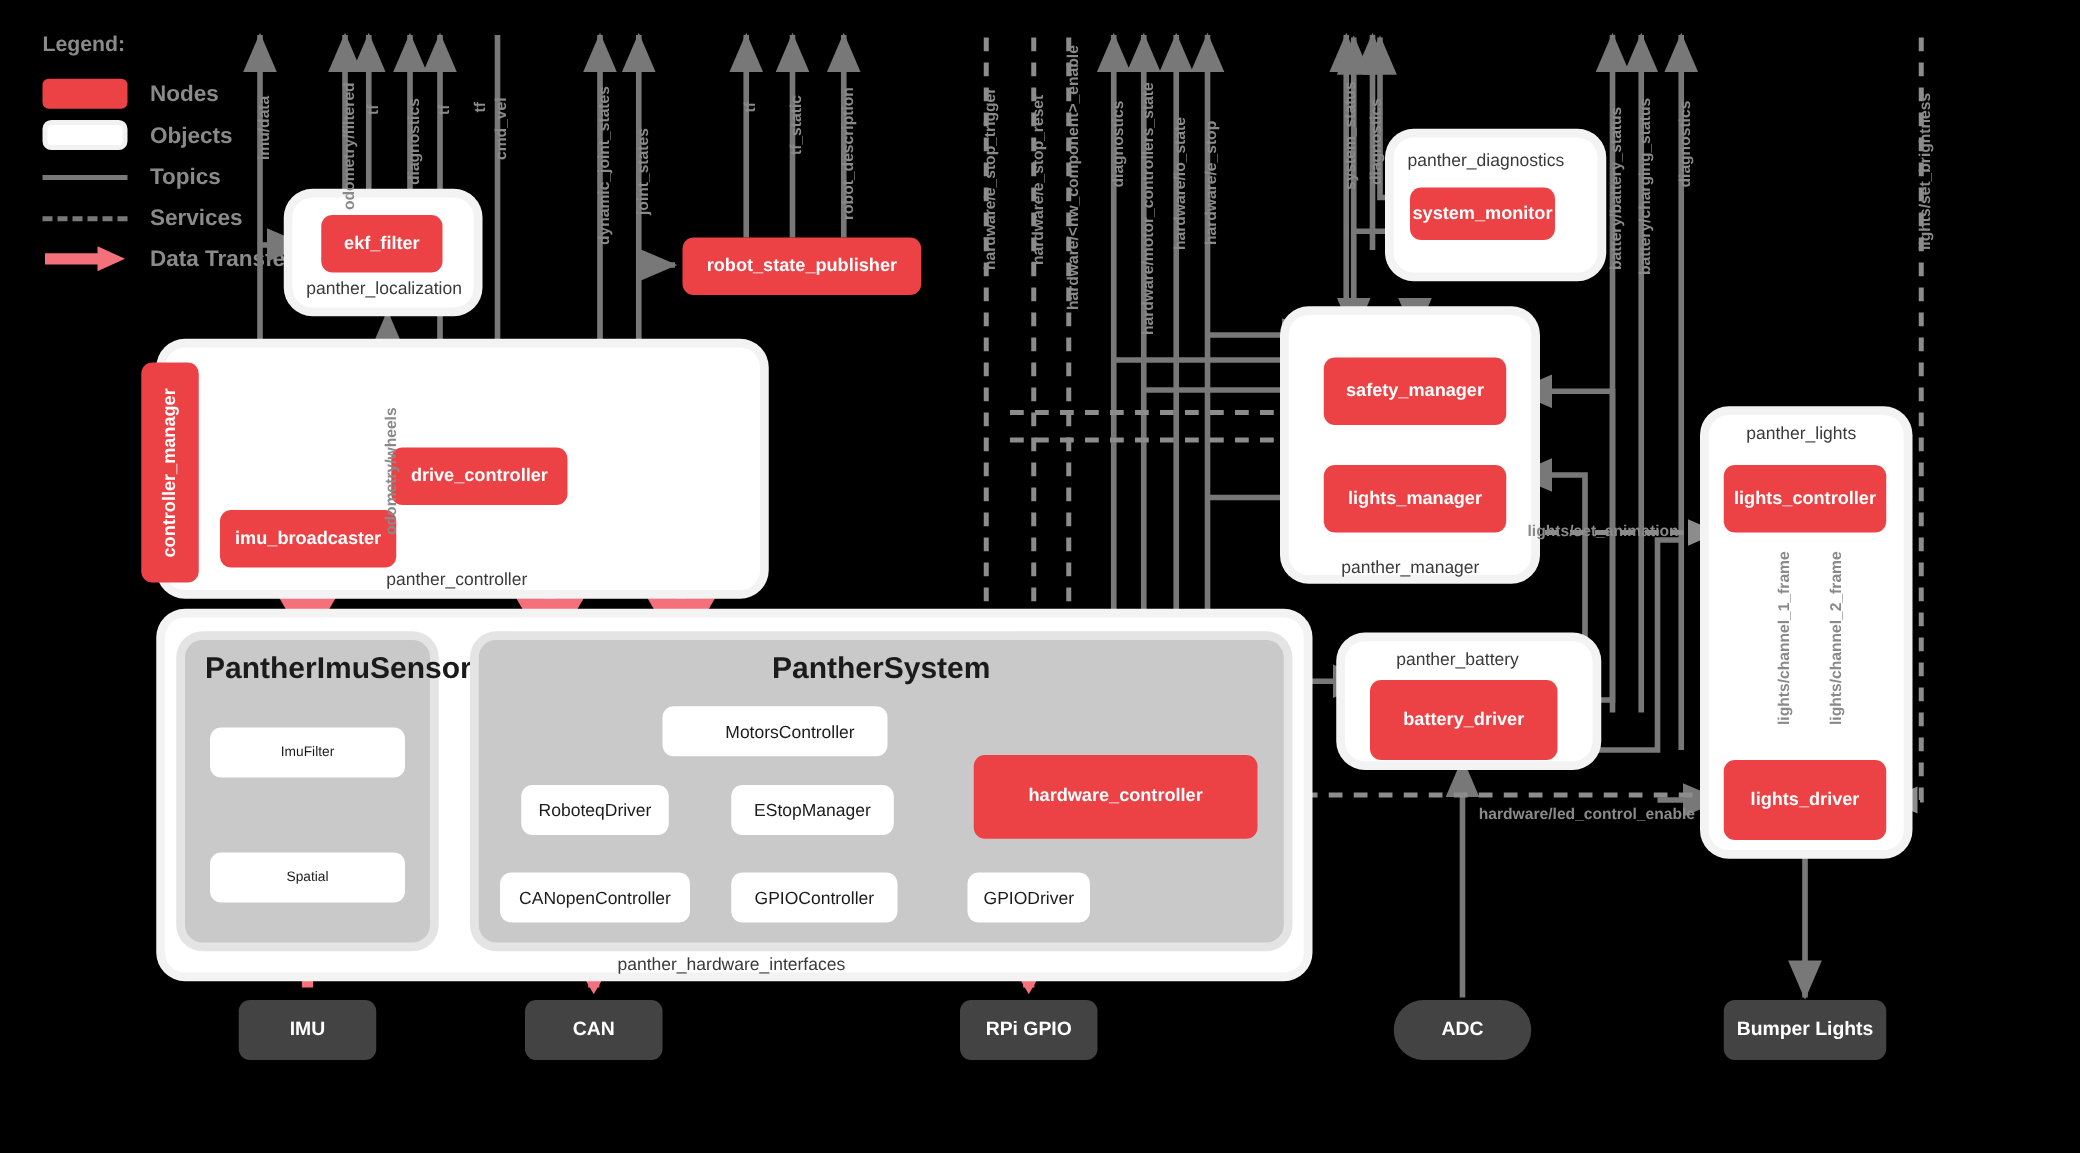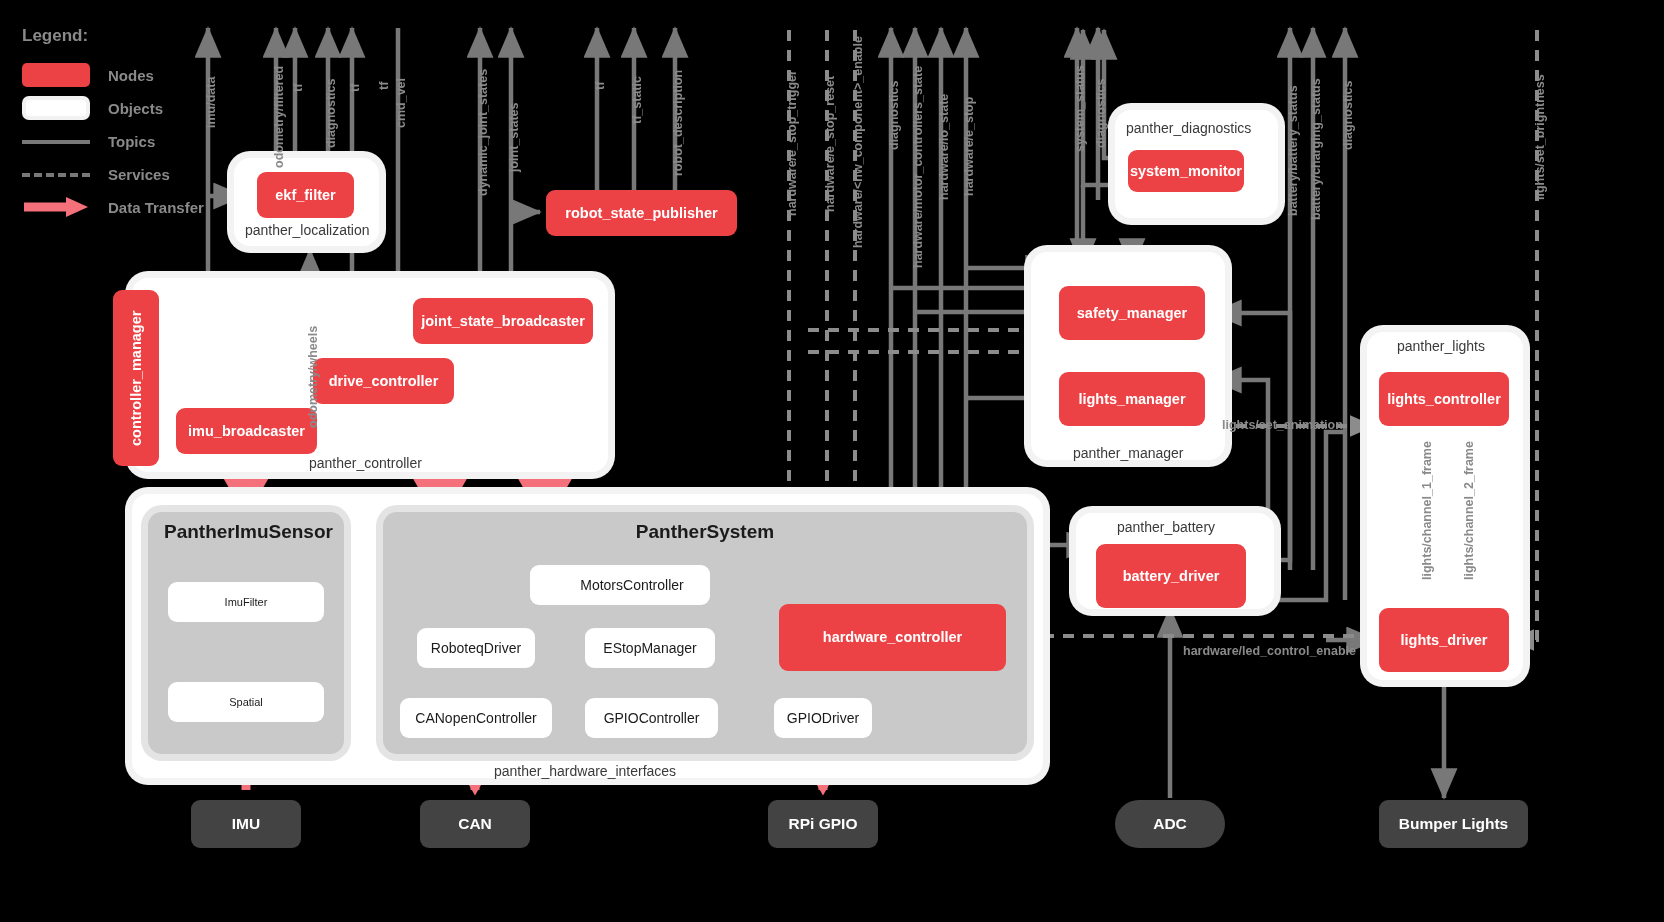--- a/index.html
+++ b/index.html
@@ -1,39 +1,39 @@
 <!DOCTYPE html>
 <html><head>
 <meta charset="utf-8">
 <style>
   html,body{margin:0;padding:0;background:#000;}
   #root{position:relative;width:1664px;height:922px;background:#000;
         font-family:"Liberation Sans","DejaVu Sans",sans-serif;overflow:hidden;}
-  .abs{position:absolute;}
+  .abs{position:absolute;margin-left:12px;}
 
   
   #legend{left:22px;top:26px;width:230px;}
   .lg-title{color:#8a8a8a;font-size:17px;font-weight:600;margin-bottom:14px;}
   .lg-row{display:flex;align-items:center;height:30px;margin-bottom:3px;}
   .lg-key{width:68px;height:24px;margin-right:18px;flex:0 0 68px;position:relative;}
-  .lg-lbl{color:#8a8a8a;font-size:15px;font-weight:600;}
+  .lg-lbl{color:#8a8a8a;font-size:18px;font-weight:600;}
   .sw-node{background:#ED4245;border-radius:5px;width:68px;height:24px;}
   .sw-plugin{background:#c9c9c9;border:4px solid #f2f2f2;border-radius:7px;width:60px;height:16px;}
   .sw-obj{background:#fff;border:4px solid #f2f2f2;border-radius:7px;width:60px;height:16px;}
   .sw-topic{height:0;border-top:4px solid #787878;width:68px;margin-top:11px;}
   .sw-svc{height:0;border-top:4px dashed #787878;width:68px;margin-top:11px;}
 
   
   .pkg{position:absolute;background:#fff;border-radius:16px;
        box-shadow:0 0 0 7px #f3f3f3;}
   .pkg-lbl{position:absolute;color:#3a3a3a;font-size:14px;
            white-space:nowrap;font-weight:400;}
   .plugin{position:absolute;background:#c9c9c9;border-radius:14px;
           box-shadow:0 0 0 7px #e4e4e4;}
-  .plugin-lbl{position:absolute;color:#1b1b1b;font-size:19px;font-weight:bold;
+  .plugin-lbl{position:absolute;color:#1b1b1b;font-size:24px;font-weight:bold;
               white-space:nowrap;}
 
   
   .node{position:absolute;background:#ED4245;border-radius:9px;color:#fff;
         font-size:14.5px;font-weight:bold;display:flex;align-items:center;
         justify-content:center;text-align:center;line-height:1.15;}
   .node.vert{writing-mode:vertical-rl;transform:rotate(180deg);}
   .obj{position:absolute;background:#fff;border-radius:9px;color:#1b1b1b;
        font-size:14px;display:flex;align-items:center;justify-content:center;
        text-align:center;}
@@ -244,21 +244,20 @@
 
   <div class="plugin" style="left:383px;top:512px;width:644px;height:242px;"></div>
   <div class="plugin-lbl" style="left:383px;top:521px;width:644px;text-align:center;">PantherSystem</div>
 
   <div class="node" style="left:257px;top:172px;width:97px;height:46px;">ekf_filter</div>
 
   <div class="node" style="left:546px;top:190px;width:191px;height:46px;">robot_state_publisher</div>
 
   <div class="node vert" style="left:113px;top:290px;width:46px;height:176px;">controller_manager</div>
 
-  <div class="node" style="left:413px;top:298px;width:180px;height:46px;">joint_state_broadcaster</div>
 
   <div class="node" style="left:313px;top:358px;width:141px;height:46px;">drive_controller</div>
 
   <div class="node" style="left:176px;top:408px;width:141px;height:46px;">imu_broadcaster</div>
 
   <div class="node" style="left:1128px;top:150px;width:116px;height:42px;">system_monitor</div>
 
   <div class="node" style="left:1059px;top:286px;width:146px;height:54px;">safety_manager</div>
 
   <div class="node" style="left:1059px;top:372px;width:146px;height:54px;">lights_manager</div>
@@ -278,21 +277,21 @@
   <div class="obj" style="left:417px;top:628px;width:118px;height:40px;">RoboteqDriver</div>
   <div class="obj" style="left:585px;top:628px;width:130px;height:40px;">EStopManager</div>
   <div class="obj" style="left:400px;top:698px;width:152px;height:40px;">CANopenController</div>
   <div class="obj" style="left:585px;top:698px;width:133px;height:40px;">GPIOController</div>
   <div class="obj" style="left:774px;top:698px;width:98px;height:40px;">GPIODriver</div>
 
   <div class="hw" style="left:191px;top:800px;width:110px;height:48px;">IMU</div>
   <div class="hw" style="left:420px;top:800px;width:110px;height:48px;">CAN</div>
   <div class="hw" style="left:768px;top:800px;width:110px;height:48px;">RPi GPIO</div>
   <div class="hw" style="left:1115px;top:800px;width:110px;height:48px;border-radius:24px;">ADC</div>
-  <div class="hw" style="left:1379px;top:800px;width:149px;height:48px;">Bumper Lights</div>
+  <div class="hw" style="left:1379px;top:800px;width:130px;height:48px;">Bumper Lights</div>
 
   <div class="elbl v" style="left:204px;top:128px;">imu/data</div>
   <div class="elbl v" style="left:272px;top:168px;">odometry/filtered</div>
   <div class="elbl v" style="left:291px;top:92px;">tf</div>
   <div class="elbl v" style="left:324px;top:148px;">diagnostics</div>
   <div class="elbl v" style="left:348px;top:92px;">tf</div>
   <div class="elbl v" style="left:377px;top:90px;">tf</div>
   <div class="elbl v" style="left:394px;top:128px;">cmd_vel</div>
   <div class="elbl v" style="left:476px;top:196px;">dynamic_joint_states</div>
   <div class="elbl v" style="left:507px;top:172px;">joint_states</div>

